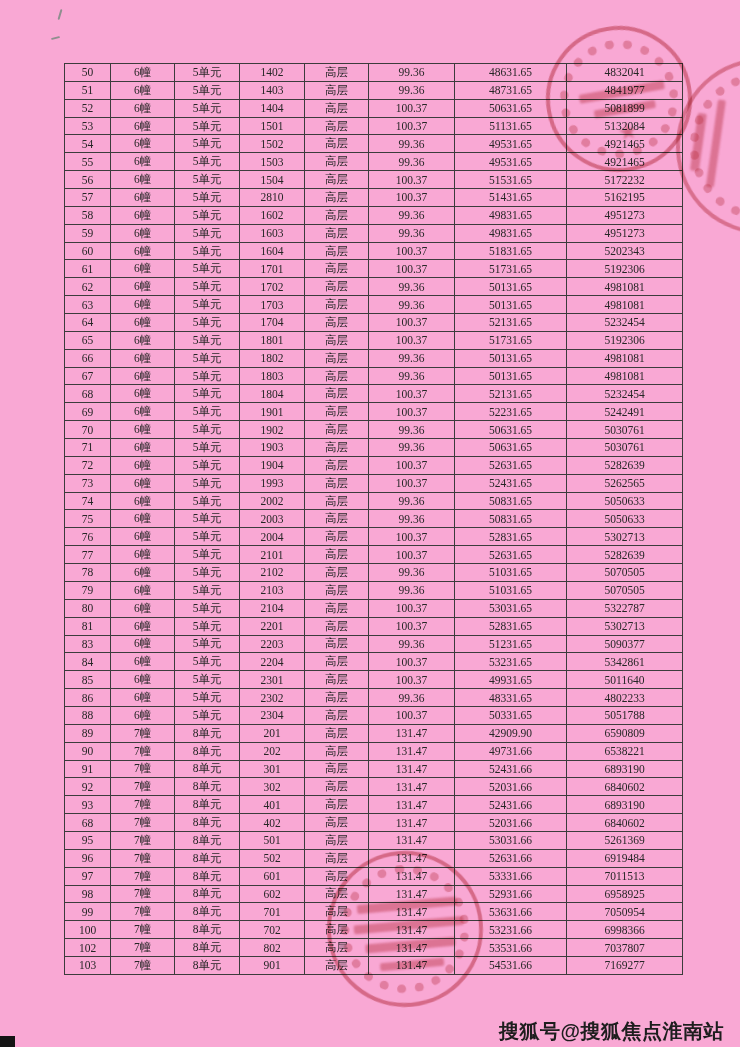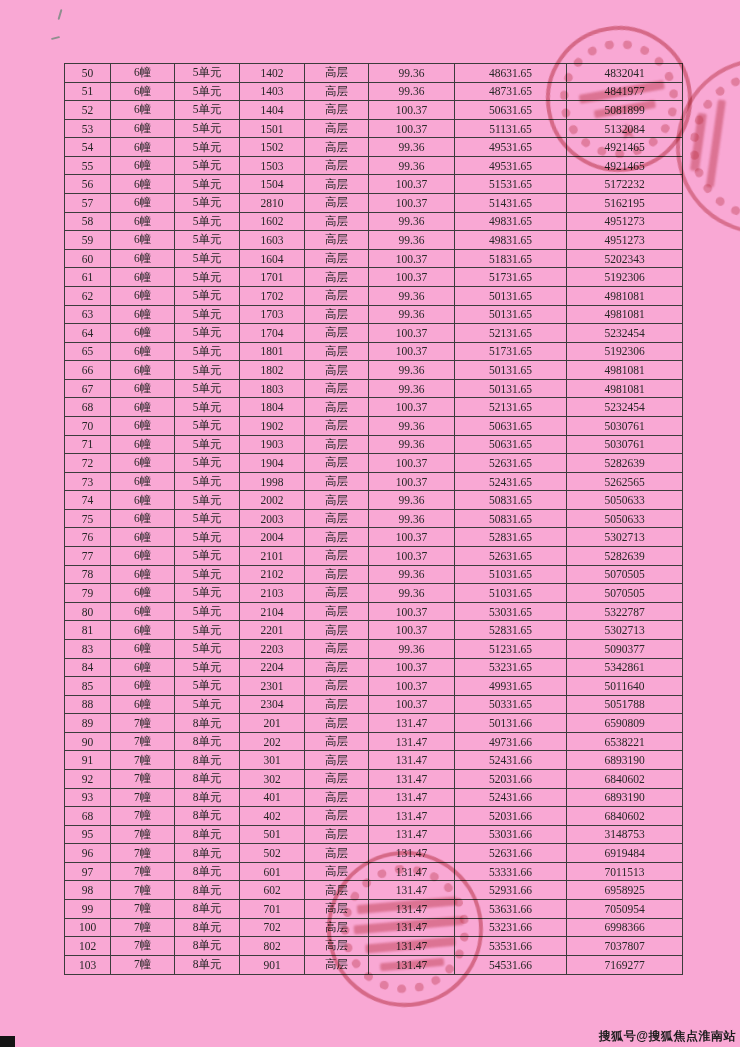--- a/index.html
+++ b/index.html
@@ -92,24 +92,24 @@
   .pm1 { left: 59px; top: 9px;  width: 2px; height: 11px; transform: rotate(16deg); }
   .pm2 { left: 51px; top: 37px; width: 9px; height: 2px;  transform: rotate(-14deg); }
   .corner-artifact {
     position: absolute; left: 0; bottom: 0;
     width: 15px; height: 11px; background: #141414;
   }
 
   
   .watermark {
     position: absolute;
-    right: 4px; bottom: 2px;
+    right: 16px; bottom: 2px;
     font-family: "Liberation Sans", "DejaVu Sans", sans-serif;
     font-weight: 700;
-    font-size: 12px;
+    font-size: 20px;
     color: #1e1e1e;
     letter-spacing: .5px;
   }
 </style>
 </head>
 <body>
 
 <div class="page">
 
   <div class="pen-mark pm1"></div>
@@ -311,20 +311,30 @@
           <td>68</td>
           <td>6幢</td>
           <td>5单元</td>
           <td>1804</td>
           <td>高层</td>
           <td>100.37</td>
           <td>52131.65</td>
           <td>5232454</td>
         </tr>
         <tr>
+          <td>69</td>
+          <td>6幢</td>
+          <td>5单元</td>
+          <td>1901</td>
+          <td>高层</td>
+          <td>100.37</td>
+          <td>52231.65</td>
+          <td>5242491</td>
+        </tr>
+        <tr>
           <td>70</td>
           <td>6幢</td>
           <td>5单元</td>
           <td>1902</td>
           <td>高层</td>
           <td>99.36</td>
           <td>50631.65</td>
           <td>5030761</td>
         </tr>
         <tr>
@@ -344,21 +354,21 @@
           <td>1904</td>
           <td>高层</td>
           <td>100.37</td>
           <td>52631.65</td>
           <td>5282639</td>
         </tr>
         <tr>
           <td>73</td>
           <td>6幢</td>
           <td>5单元</td>
-          <td>1998</td>
+          <td>1993</td>
           <td>高层</td>
           <td>100.37</td>
           <td>52431.65</td>
           <td>5262565</td>
         </tr>
         <tr>
           <td>74</td>
           <td>6幢</td>
           <td>5单元</td>
           <td>2002</td>
@@ -461,37 +471,47 @@
           <td>85</td>
           <td>6幢</td>
           <td>5单元</td>
           <td>2301</td>
           <td>高层</td>
           <td>100.37</td>
           <td>49931.65</td>
           <td>5011640</td>
         </tr>
         <tr>
+          <td>86</td>
+          <td>6幢</td>
+          <td>5单元</td>
+          <td>2302</td>
+          <td>高层</td>
+          <td>99.36</td>
+          <td>48331.65</td>
+          <td>4802233</td>
+        </tr>
+        <tr>
           <td>88</td>
           <td>6幢</td>
           <td>5单元</td>
           <td>2304</td>
           <td>高层</td>
           <td>100.37</td>
           <td>50331.65</td>
           <td>5051788</td>
         </tr>
         <tr>
           <td>89</td>
           <td>7幢</td>
           <td>8单元</td>
           <td>201</td>
           <td>高层</td>
           <td>131.47</td>
-          <td>50131.66</td>
+          <td>42909.90</td>
           <td>6590809</td>
         </tr>
         <tr>
           <td>90</td>
           <td>7幢</td>
           <td>8单元</td>
           <td>202</td>
           <td>高层</td>
           <td>131.47</td>
           <td>49731.66</td>
@@ -538,21 +558,21 @@
           <td>6840602</td>
         </tr>
         <tr>
           <td>95</td>
           <td>7幢</td>
           <td>8单元</td>
           <td>501</td>
           <td>高层</td>
           <td>131.47</td>
           <td>53031.66</td>
-          <td>3148753</td>
+          <td>5261369</td>
         </tr>
         <tr>
           <td>96</td>
           <td>7幢</td>
           <td>8单元</td>
           <td>502</td>
           <td>高层</td>
           <td>131.47</td>
           <td>52631.66</td>
           <td>6919484</td>

